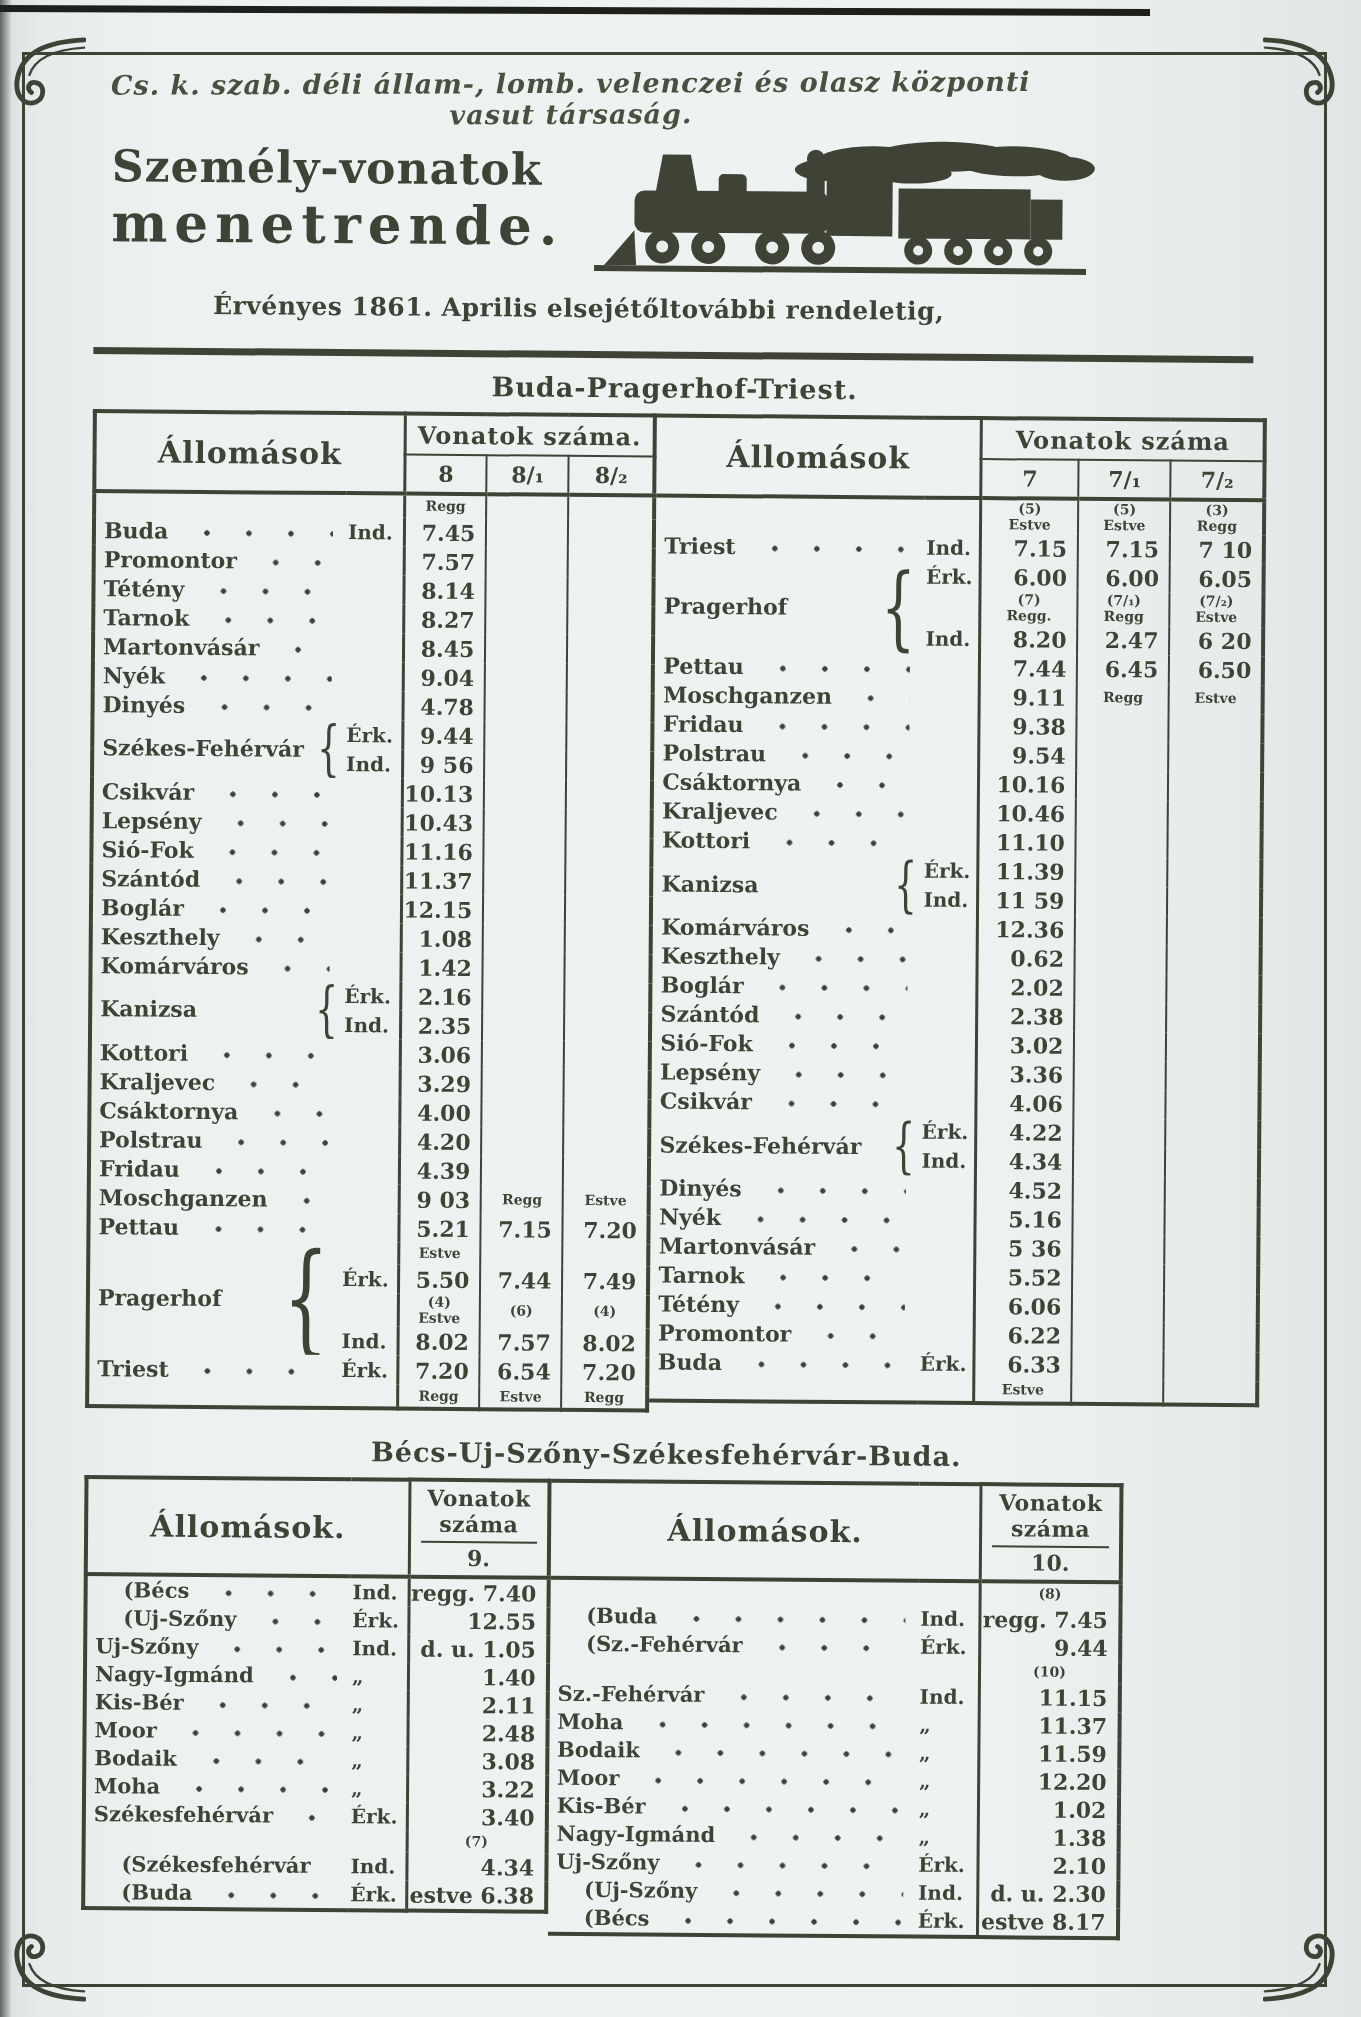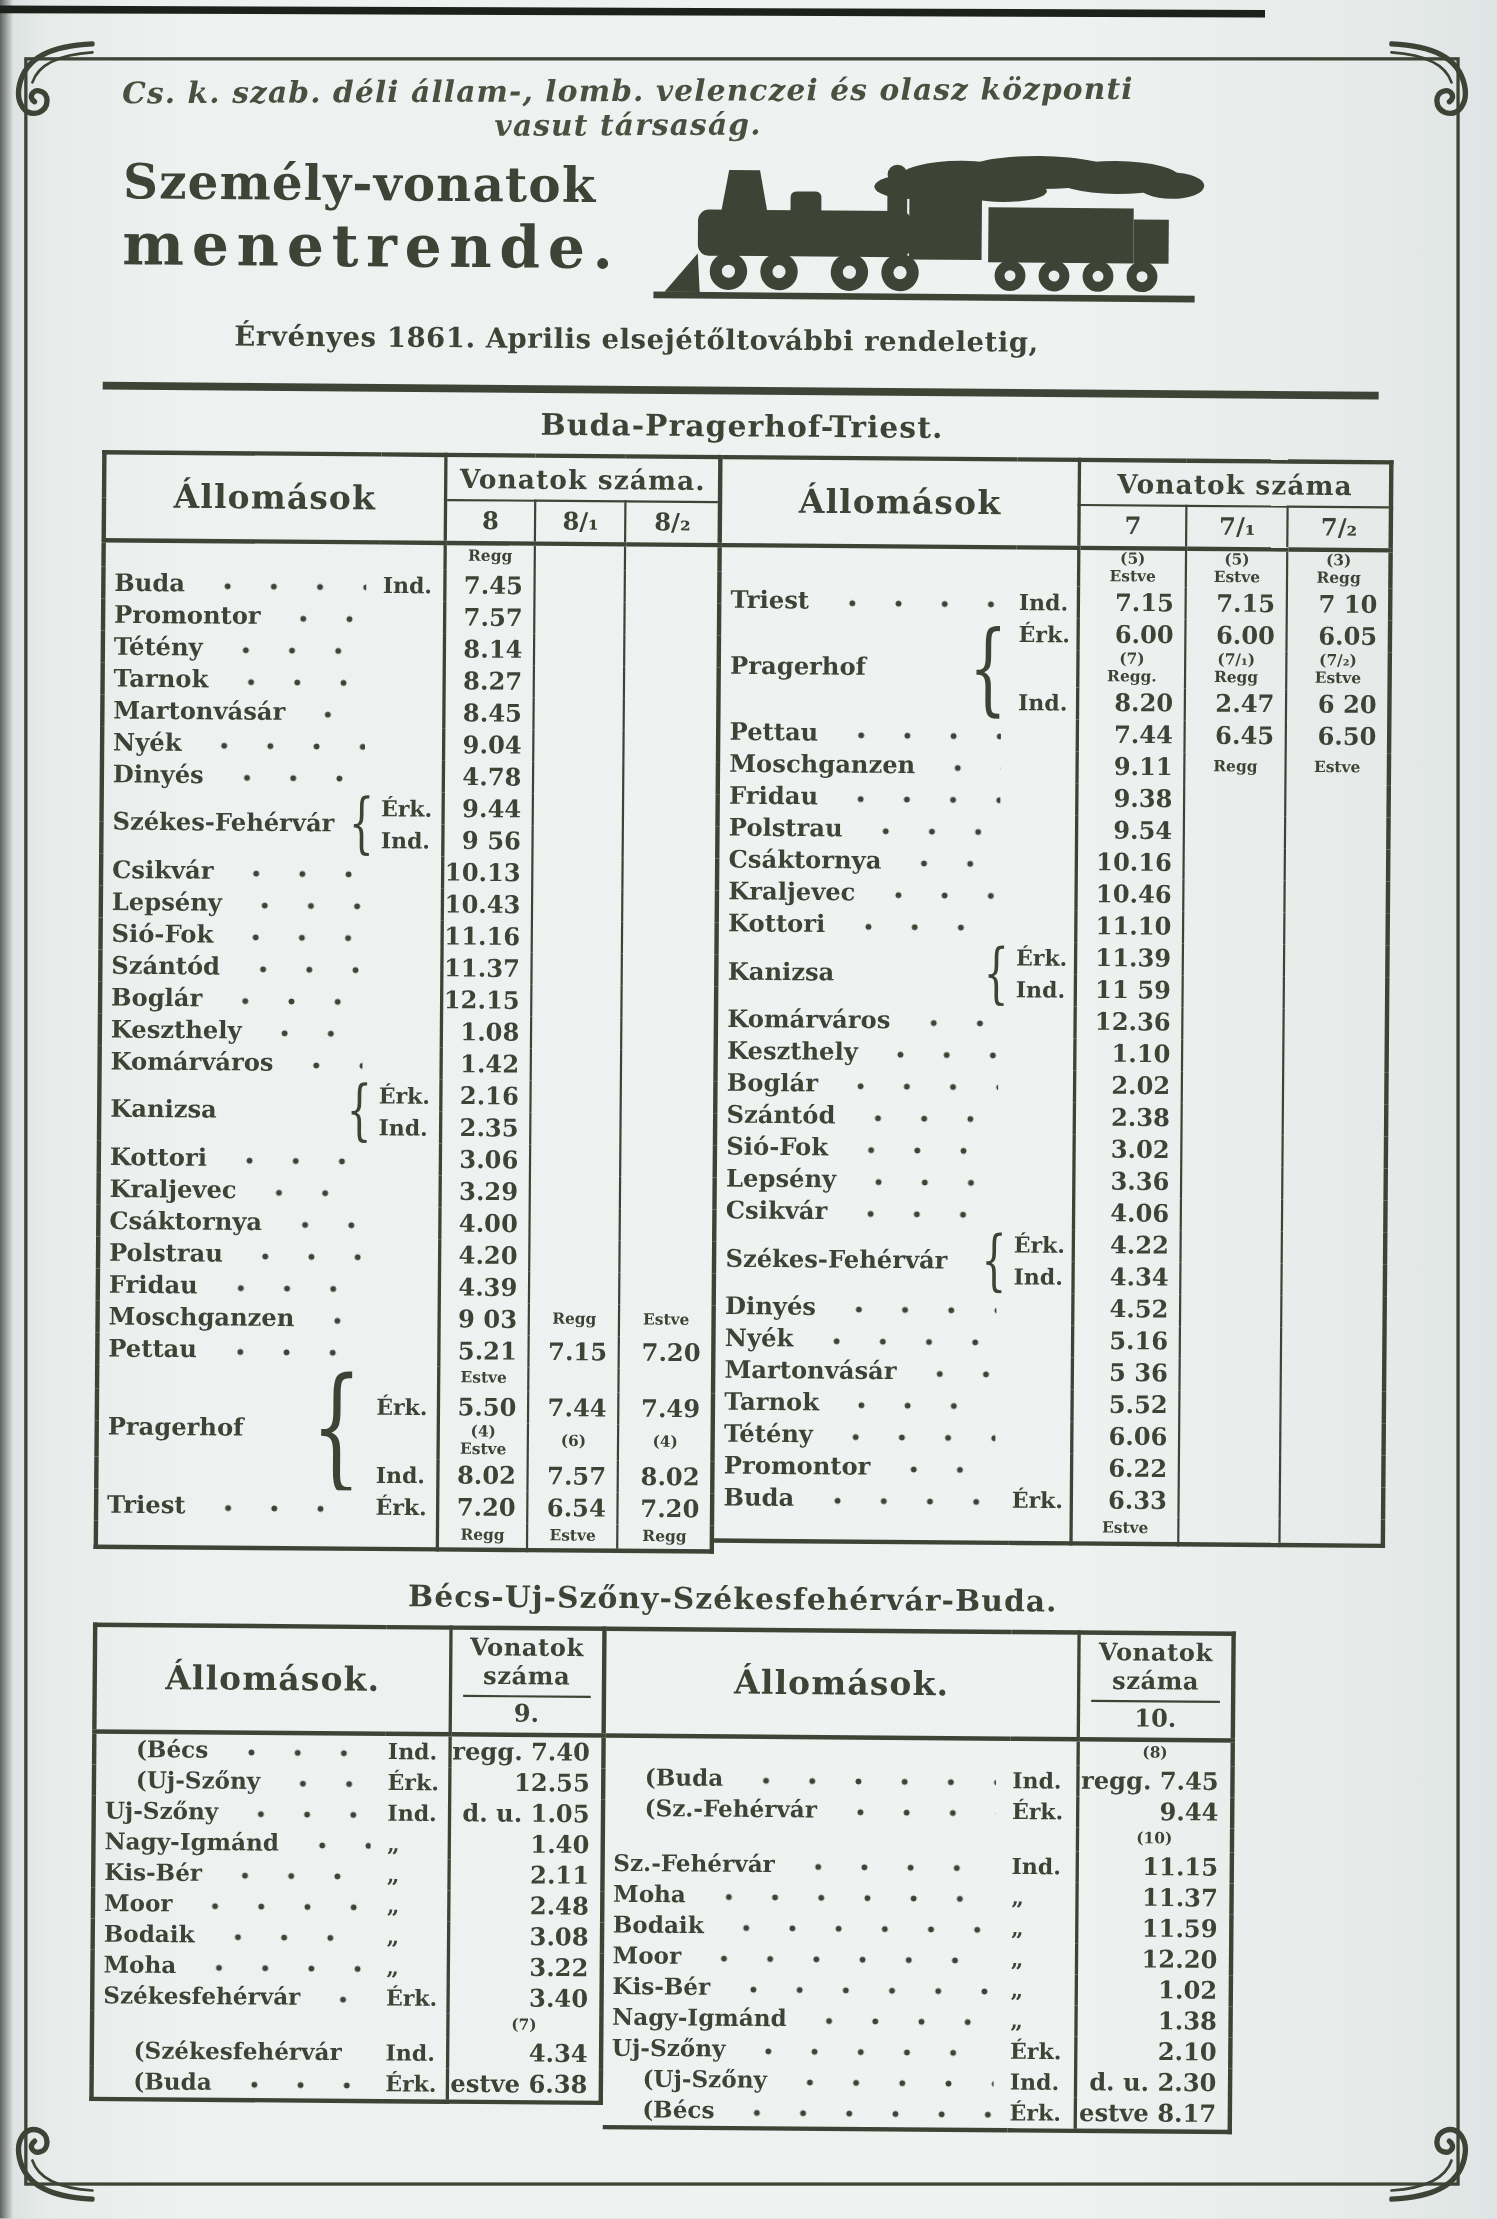--- a/index.html
+++ b/index.html
@@ -750,21 +750,21 @@
               <td class="time"></td>
             </tr>
             <tr>
               <td class="station">
                 <div class="cellflex">
                   <span class="st-name">Keszthely</span>
                   <span class="dots"></span>
                 </div>
               </td>
               <td class="note"></td>
-              <td class="time">1.10</td>
+              <td class="time">0.62</td>
               <td class="time"></td>
               <td class="time"></td>
             </tr>
             <tr>
               <td class="station">
                 <div class="cellflex">
                   <span class="st-name">Boglár</span>
                   <span class="dots"></span>
                 </div>
               </td>

